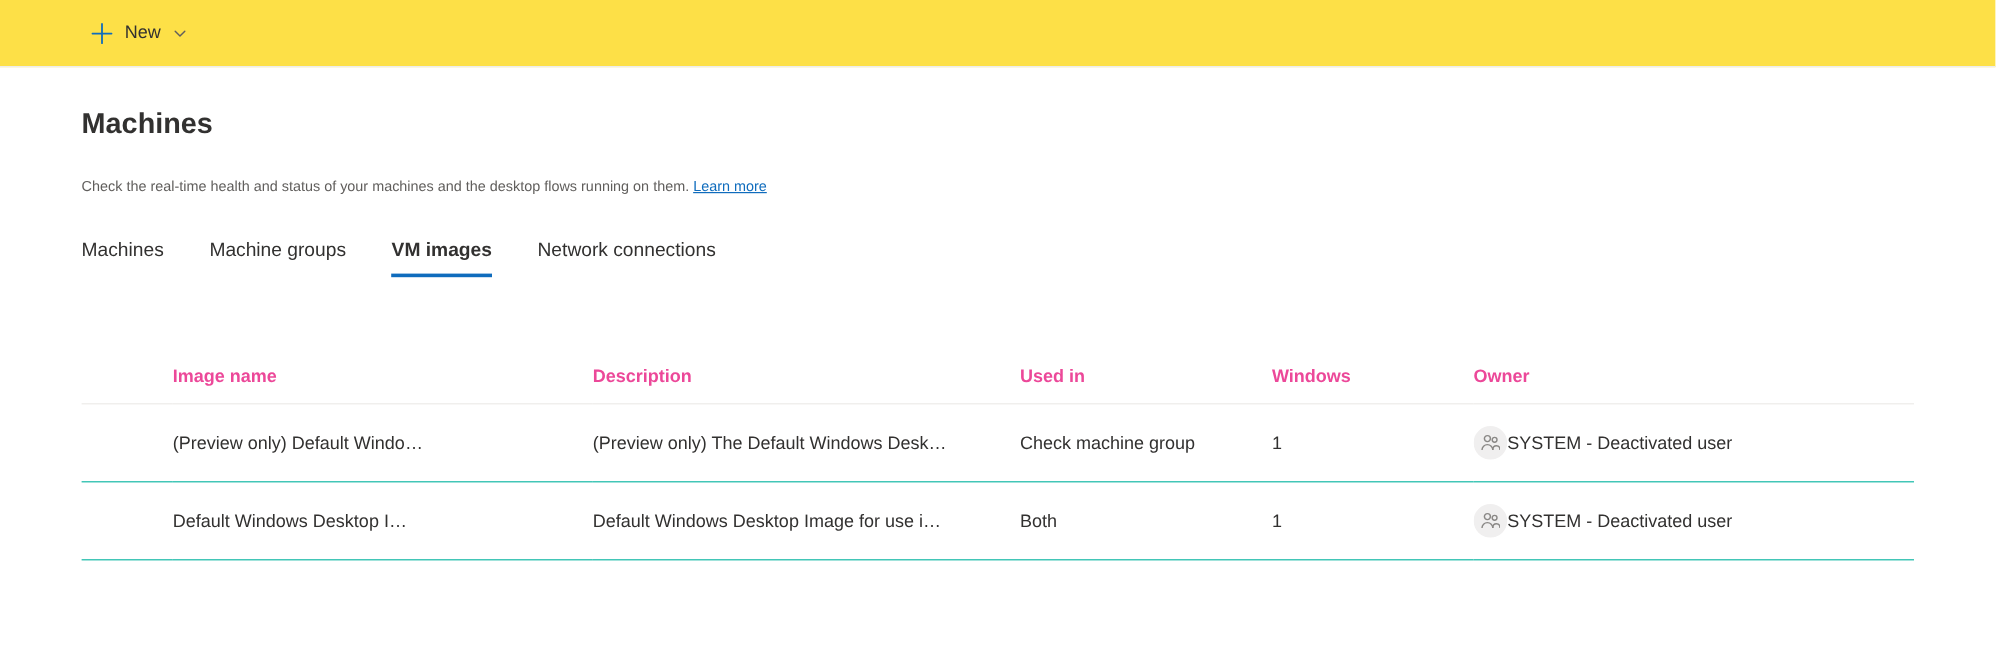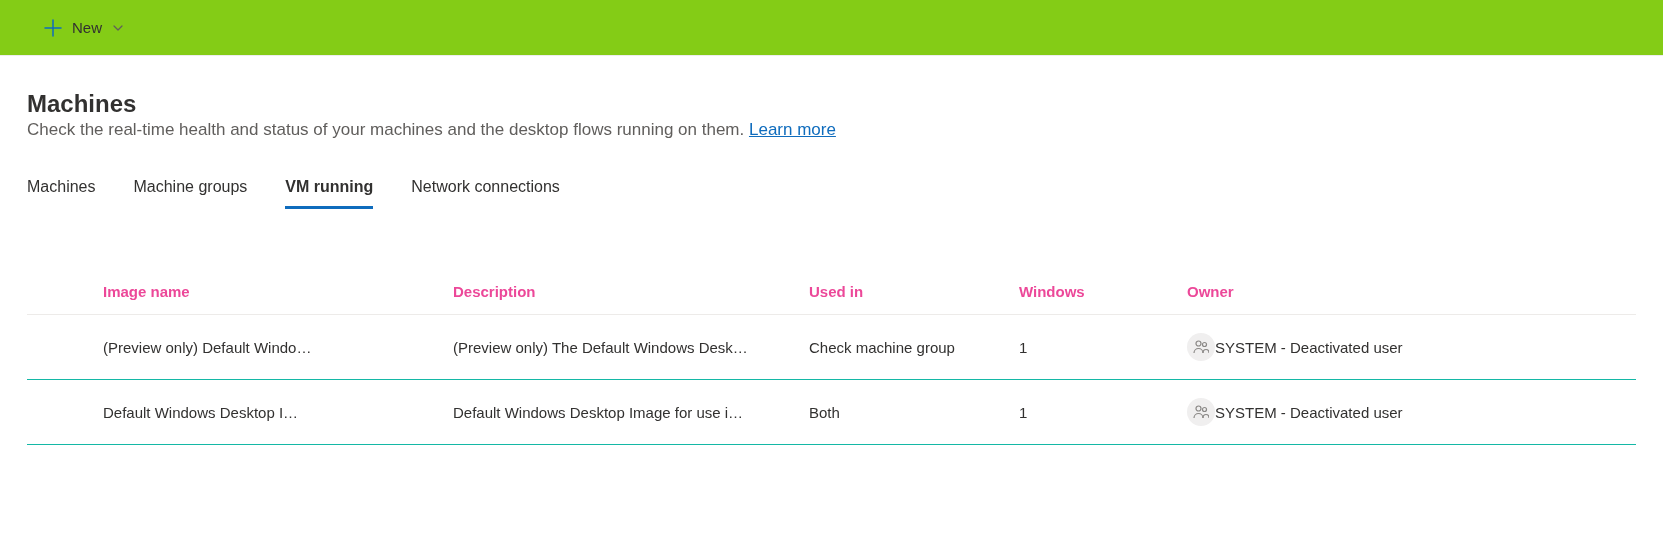--- a/index.html
+++ b/index.html
@@ -4,50 +4,50 @@
   <style>
     * { box-sizing: border-box; margin: 0; padding: 0; }
     body {
       font-family: "Segoe UI", -apple-system, BlinkMacSystemFont, sans-serif;
       background: #fff;
       color: #323130;
       font-size: 14px;
     }
     .command-bar {
       height: 56px;
-      background: #84cc16;
+      background: #fde047;
       border-bottom: 1px solid #ededed;
       display: flex;
       align-items: center;
-      padding: 0 36px;
+      padding: 0 68px;
     }
     .new-button {
       display: inline-flex;
       align-items: center;
       gap: 10px;
       background: transparent;
       border: none;
       cursor: pointer;
       font-size: 15px;
       color: #323130;
       padding: 6px 8px;
     }
     .plus-icon svg { display:block; }
     .chevron-icon svg { display:block; }
     .content {
-      padding: 34px 27px;
+      padding: 34px 68px;
     }
     .page-title {
       font-size: 24px;
       font-weight: 600;
       color: #323130;
     }
     .subtitle {
-      margin-top: 2px;
-      font-size: 17px;
+      margin-top: 30px;
+      font-size: 12px;
       color: #605e5c;
     }
     .subtitle a {
       color: #0f6cbd;
       text-decoration: underline;
     }
     .tabs {
       margin-top: 38px;
       display: flex;
       gap: 38px;
@@ -122,21 +122,21 @@
 
 <div class="content">
   <h1 class="page-title">Machines</h1>
   <p class="subtitle">
     <span>Check the real-time health and status of your machines and the desktop flows running on them. </span><a href="#">Learn more</a>
   </p>
 
   <div class="tabs">
     <div class="tab">Machines</div>
     <div class="tab">Machine groups</div>
-    <div class="tab active">VM running</div>
+    <div class="tab active">VM images</div>
     <div class="tab">Network connections</div>
   </div>
 
   <table class="table">
     <colgroup>
       <col class="col-spacer">
       <col class="col-name">
       <col class="col-desc">
       <col class="col-used">
       <col class="col-version">

